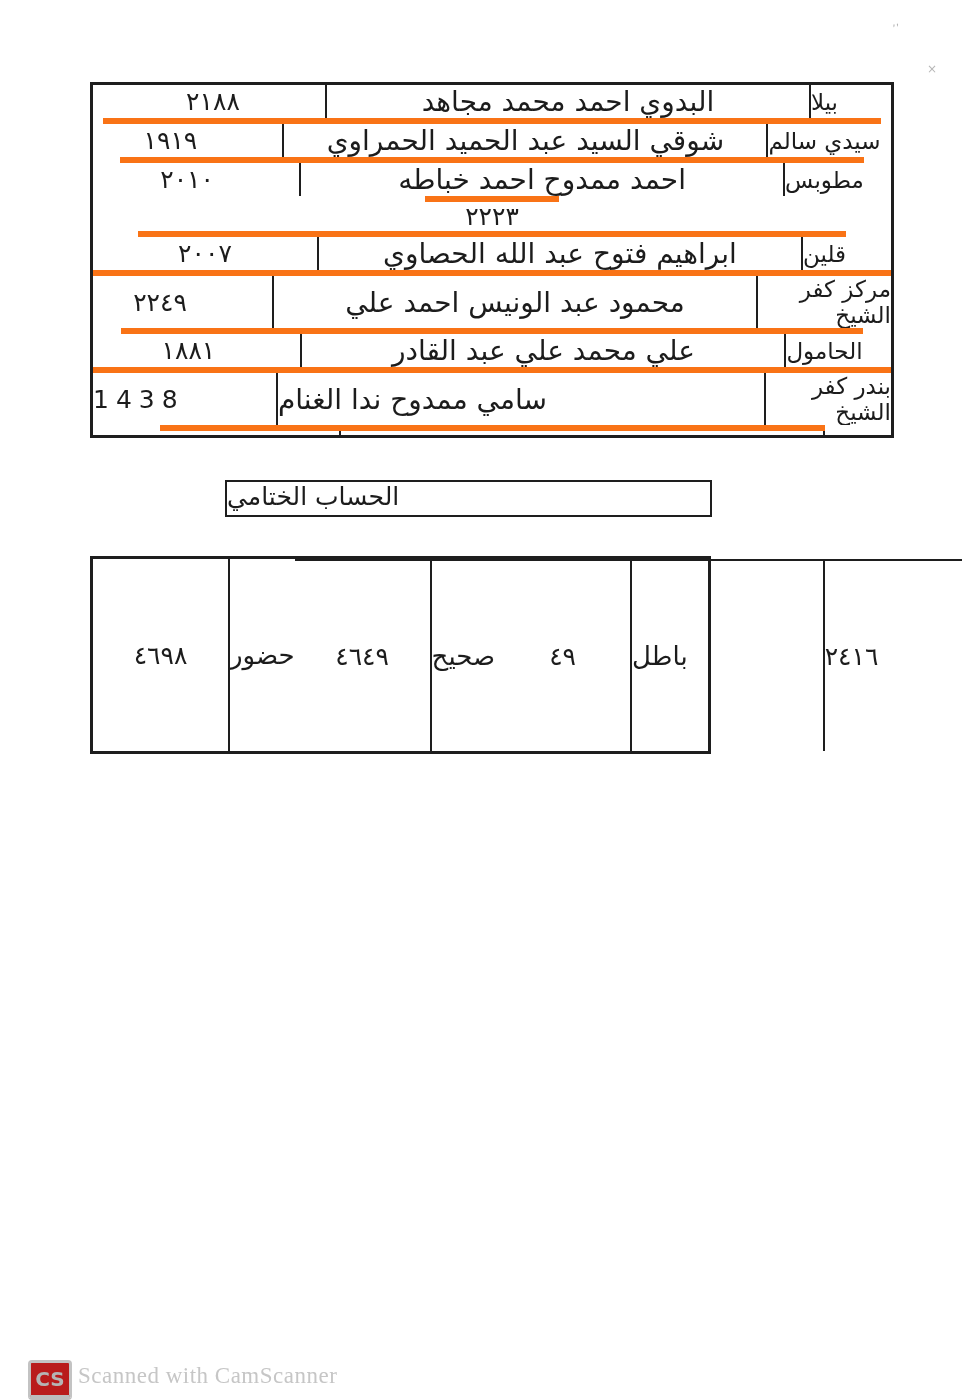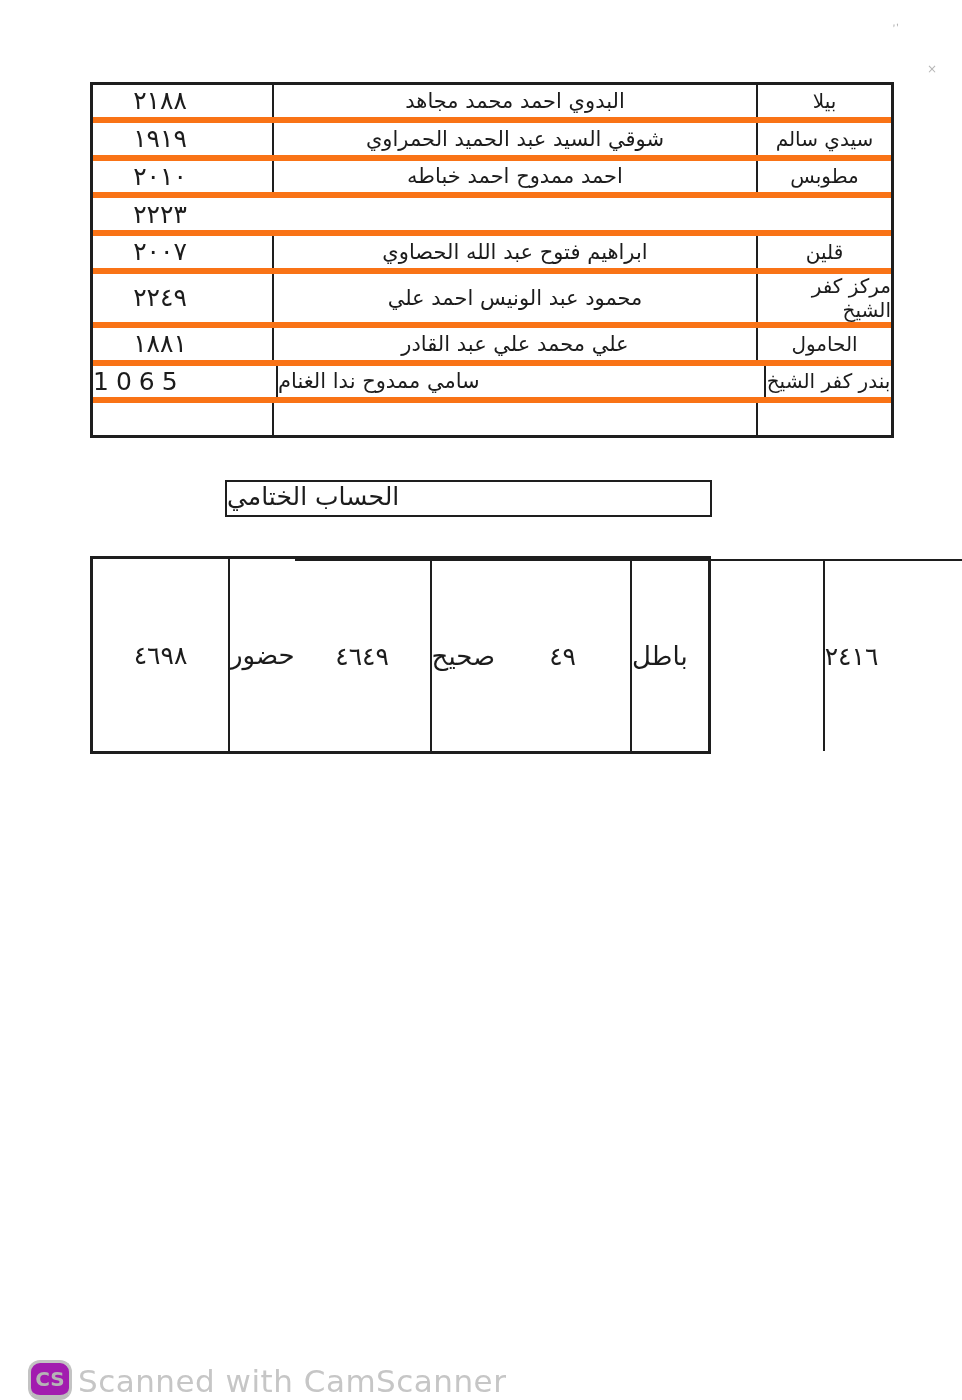--- a/index.html
+++ b/index.html
@@ -3,31 +3,31 @@
 <meta charset="utf-8">
 <style>
   html,body{margin:0;padding:0;background:#ffffff;}
   .page{
     position:relative;width:962px;height:1400px;background:#ffffff;overflow:hidden;
     font-family:"DejaVu Sans", sans-serif;color:#1c1c1c;
   }
   
   .t1{
     position:absolute;left:90px;top:82px;width:798px;height:350px;
-    border:3px solid #1e1e1e;display:flex;flex-direction:column;
+    border:3px solid #1e1e1e;display:flex;flex-direction:column;align-items:center;
   }
   .t1 .row{flex:1;display:flex;border-top:6px solid #f97316;}
   .t1 .row:first-child{border-top:none;}
   .cell{display:flex;align-items:center;justify-content:center;direction:rtl;overflow:hidden;}
   .t1 .c-num{width:134px;}
   .t1 .c-name{width:482px;border-left:2px solid #1e1e1e;}
   .t1 .c-dist{flex:1;border-left:2px solid #1e1e1e;}
   .num{font-size:25px;letter-spacing:7px;}
-  .name{font-size:21px;margin-left:45px;}
-  .dist{font-size:20px;}
+  .name{font-size:28px;margin-left:45px;}
+  .dist{font-size:23px;}
   .align-right{justify-content:flex-end;padding-left:0;padding-right:4px;}
   
   .title-box{
     position:absolute;left:225px;top:480px;width:483px;height:33px;
     border:2.5px solid #1e1e1e;display:flex;align-items:flex-start;justify-content:flex-end;
     direction:rtl;
   }
   .title-box span{font-size:25px;padding-right:2px;}
   
   .t2{
@@ -39,27 +39,27 @@
   .t2 .c-num{width:135px;}
   .t2 .c-label{flex:1;border-left:2px solid #1e1e1e;}
   .label{font-size:26px;}
   
   .artifact{position:absolute;color:#8f8f8f;opacity:.65;}
   .art-1{left:893px;top:22px;font-size:11px;transform:rotate(-15deg);}
   .art-2{left:927px;top:62px;font-size:12px;}
   
   .cs-badge{
     position:absolute;left:28px;top:1360px;width:38px;height:32px;
-    border:3px solid #c3c3c3;border-bottom:5px solid #bcbcbc;border-radius:12px;
+    border:3px solid #c3c3c3;border-bottom:5px solid #bcbcbc;border-radius:4px;
     display:flex;align-items:center;justify-content:center;
-    font-weight:bold;font-size:20px;color:#b5b5b5;background:#a21caf;
+    font-weight:bold;font-size:20px;color:#b5b5b5;background:#b91c1c;
   }
   .cs-text{
     position:absolute;left:78px;top:1363px;
-    font-size:31px;color:#c6c6c6;letter-spacing:.5px;
+    font-size:23px;color:#c6c6c6;letter-spacing:.5px;font-family:Liberation Serif, serif;
   }
 </style>
 </head>
 <body>
 
 <div class="page">
 
   <div class="t1">
     <div class="row">
       <div class="cell c-num num">٢١٨٨</div>
@@ -88,21 +88,21 @@
       <div class="cell c-num num">٢٢٤٩</div>
       <div class="cell c-name name">محمود عبد الونيس احمد علي</div>
       <div class="cell c-dist dist">مركز كفر الشيخ</div>
     </div>
     <div class="row">
       <div class="cell c-num num">١٨٨١</div>
       <div class="cell c-name name">علي محمد علي عبد القادر</div>
       <div class="cell c-dist dist">الحامول</div>
     </div>
     <div class="row">
-      <div class="cell c-num num align-right">1065</div>
+      <div class="cell c-num num align-right">1438</div>
       <div class="cell c-name name align-right">سامي ممدوح ندا الغنام</div>
       <div class="cell c-dist dist">بندر كفر الشيخ</div>
     </div>
     <div class="row">
       <div class="cell c-num num"></div>
       <div class="cell c-name name"></div>
       <div class="cell c-dist dist"></div>
     </div>
   </div>
 

